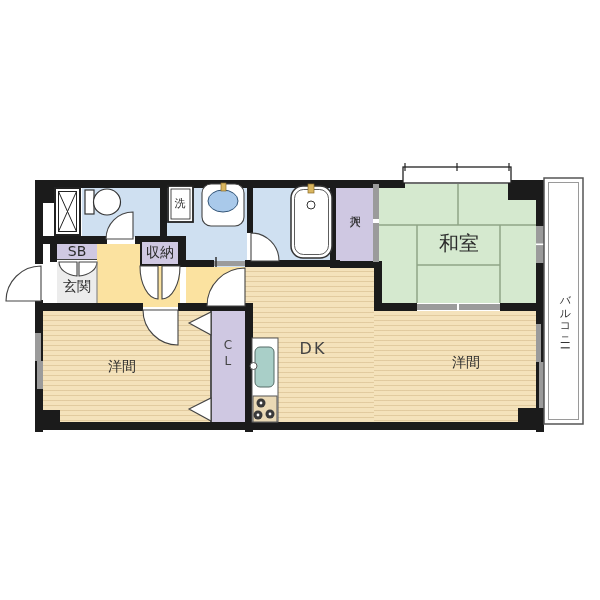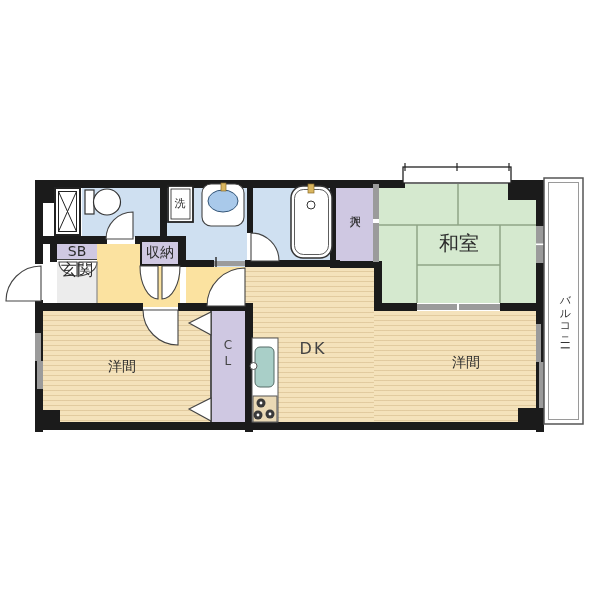--- a/index.html
+++ b/index.html
@@ -164,21 +164,21 @@
     <g fill="#fff" stroke="#444" stroke-width="1.1">
       <polygon points="211,312 211,335 189,323"></polygon>
       <polygon points="211,398 211,421 189,409"></polygon>
     </g>
 
     <line x1="97" y1="262" x2="97" y2="303" stroke="#8a8a8a" stroke-width="1.2"></line>
   </svg>
 
   <div class="label" style="left:180px;top:204px;font-size:11px">洗</div>
   <div class="label" style="left:77px;top:251px;font-size:14px">SB</div>
-  <div class="label" style="left:77px;top:270px;font-size:16px">玄関</div>
+  <div class="label" style="left:77px;top:286px;font-size:14px">玄関</div>
   <div class="label" style="left:160px;top:252px;font-size:14px">収納</div>
   <div class="label vtext" style="left:354px;top:207px;font-size:11px">押入</div>
   <div class="label" style="left:459px;top:243px;font-size:20px">和室</div>
   <div class="label" style="left:313px;top:349px;font-size:16px;letter-spacing:2px;color:#444">DK</div>
   <div class="label" style="left:122px;top:366px;font-size:14px">洋間</div>
   <div class="label" style="left:466px;top:362px;font-size:14px">洋間</div>
   <div class="label vtext" style="left:227px;top:354px;font-size:12px;letter-spacing:2px;color:#444">CL</div>
   <div class="label vtext" style="left:564px;top:316px;font-size:11px;letter-spacing:1px;color:#333">バルコニー</div>
 
 </div>

